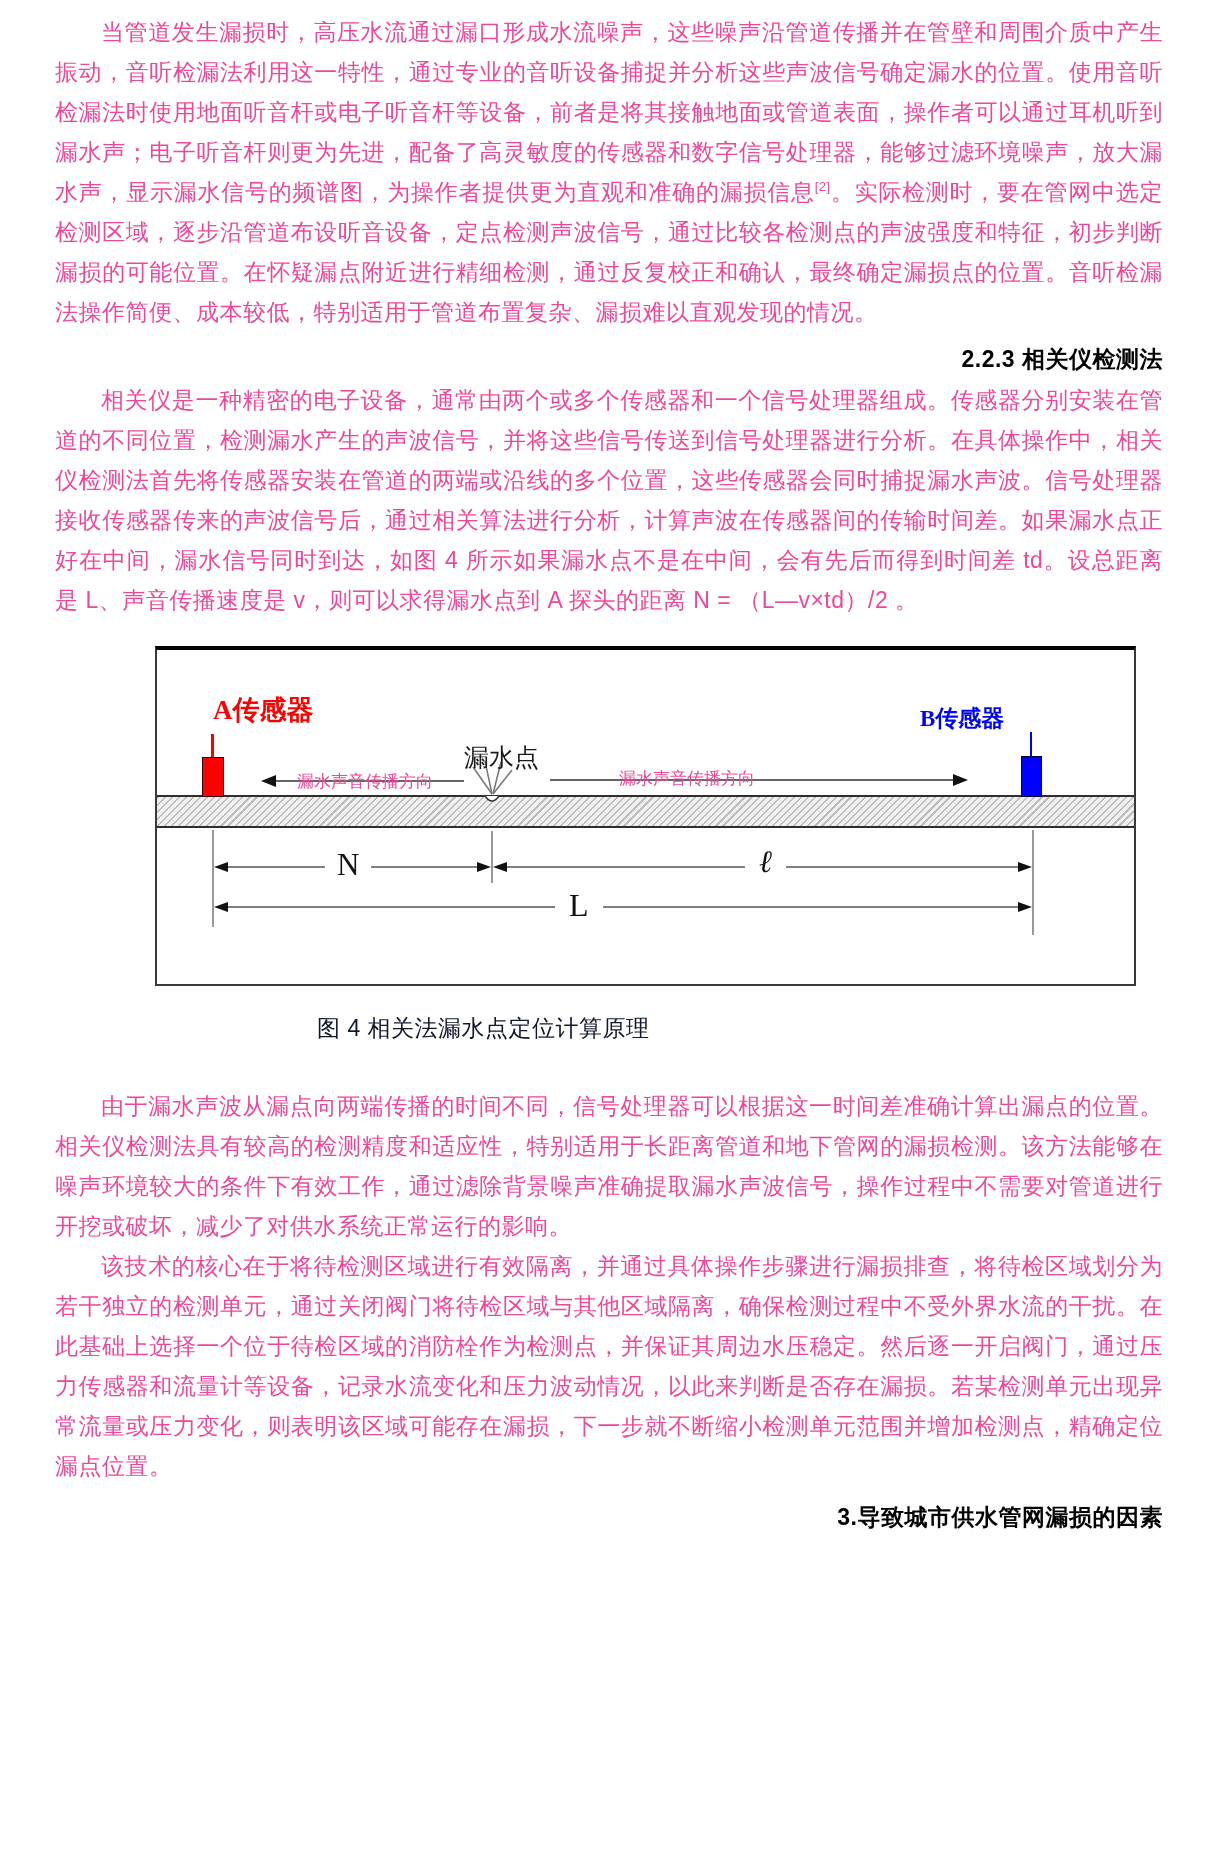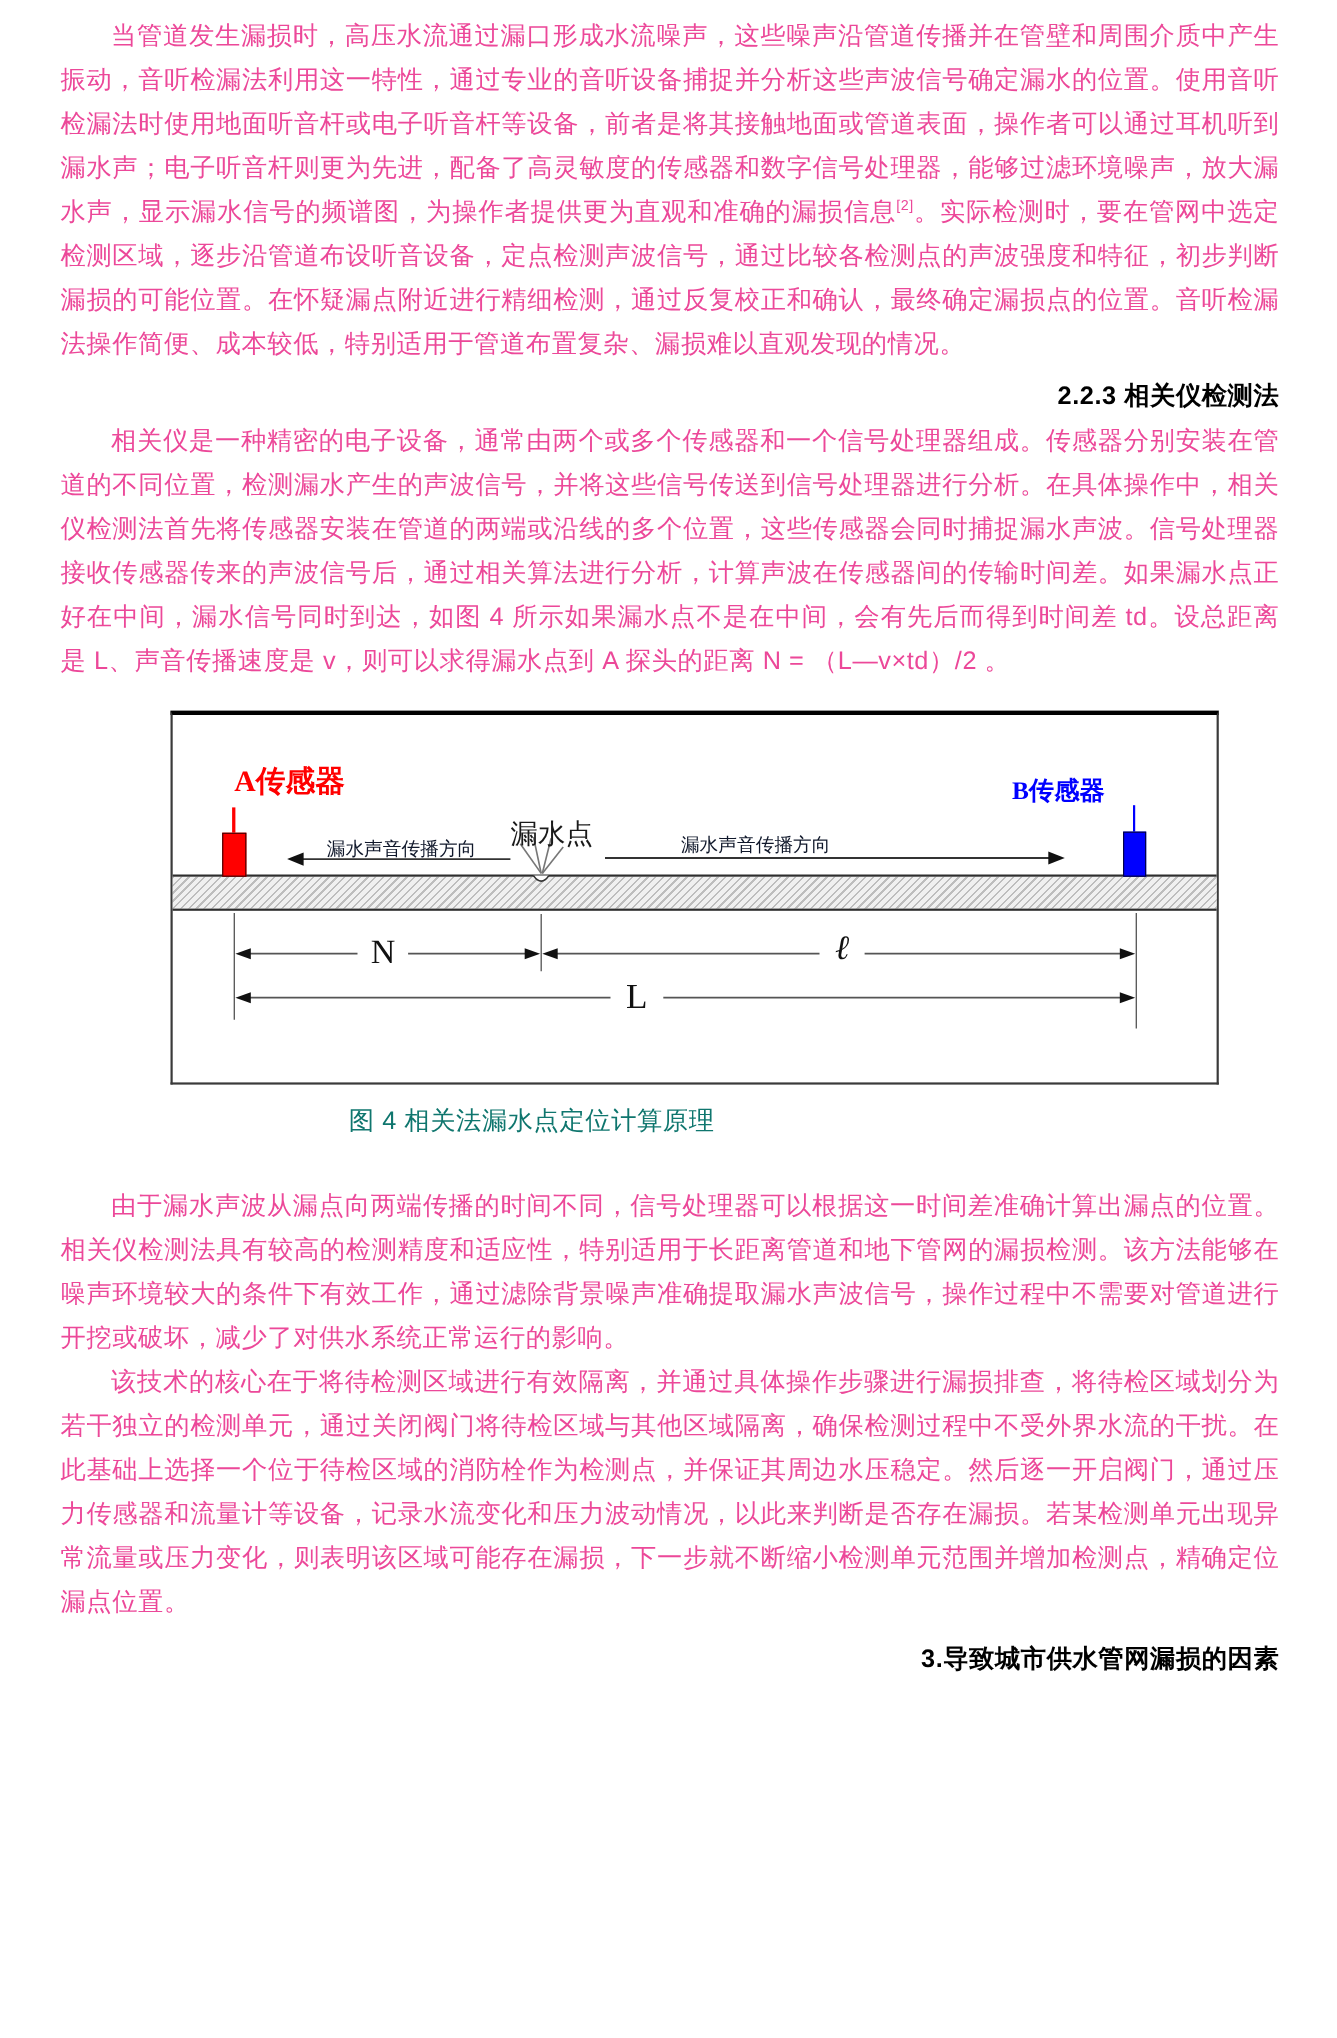--- a/index.html
+++ b/index.html
@@ -23,50 +23,50 @@
   h3.h-223{margin-top:6px;}
   h3.h-224{margin-top:47px;}
   h3.h-3{margin-top:10px;}
   h3.h-31{margin-top:2px;}
   p.p-3{margin-top:38px;}
 
   
   .figure{
     position:relative;margin-top:26px;margin-left:100px;
     width:949px;height:334px;background:#fff;
-    border:2px solid #3a3a3a;border-top:4px solid #000;
+    border:2px solid #3a3a3a;border-top:4px solid #000;padding-left:28px;
   }
   .fig-svg{position:absolute;left:0;top:0;width:949px;height:334px;}
   .pipe{
     position:absolute;left:0;right:0;top:145px;height:29px;
     background:repeating-linear-gradient(135deg,#bdbdbd 0px,#bdbdbd 1.5px,#f0f0f0 1.5px,#f0f0f0 5px);
     border-top:2px solid #2e2e2e;border-bottom:2px solid #2e2e2e;
   }
   .sensor{position:absolute;}
   .sensor-a{left:45px;top:107px;width:20px;height:38px;border:1px solid #3a0000;}
   .stick-a{left:54px;top:84px;width:3px;height:23px;}
   .sensor-b{left:864px;top:106px;width:19px;height:39px;border:1px solid #00003a;}
   .stick-b{left:873px;top:82px;width:2px;height:24px;}
   .fig-label{position:absolute;white-space:nowrap;font-family:"Liberation Serif","DejaVu Serif",serif;}
   .label-a{left:56px;top:42px;font-size:27px;font-weight:bold;}
   .label-b{left:763px;top:53px;font-size:23px;font-weight:bold;}
   .label-leak{left:307px;top:91px;font-size:25px;color:#1a1a1a;}
-  .label-prop{font-size:17px;color:#0f172a;}
+  .label-prop{font-size:17px;color:#ec4899;margin-top:10px;}
   .label-prop-left{left:140px;top:110px;}
   .label-prop-right{left:462px;top:107px;}
   .dim-label{
     position:absolute;background:#fff;line-height:1.1;color:#111;
     font-family:"Liberation Serif","DejaVu Serif",serif;text-indent:0;
   }
   .dim-n{left:168px;top:198px;font-size:31px;padding:0 12px;}
   .dim-ell{left:588px;top:195px;font-size:31px;font-style:italic;padding:0 14px;}
   .dim-ltotal{left:398px;top:238px;font-size:32px;padding:0 14px;}
 
   .caption{
-    margin-top:12px;margin-left:262px;font-size:23px;line-height:40px;color:#0f766e;
+    margin-top:22px;margin-left:262px;font-size:23px;line-height:40px;color:#0f172a;
     letter-spacing:0.5px;
   }
 </style>
 </head>
 <body>
 
 <div class="page">
 
   <p class="body-text"><span>当管道发生漏损时，高压水流通过漏口形成水流噪声，这些噪声沿管道传播并在管壁和周围介质中产生振动，音听检漏法利用这一特性，通过专业的音听设备捕捉并分析这些声波信号确定漏水的位置。使用音听检漏法时使用地面听音杆或电子听音杆等设备，前者是将其接触地面或管道表面，操作者可以通过耳机听到漏水声；电子听音杆则更为先进，配备了高灵敏度的传感器和数字信号处理器，能够过滤环境噪声，放大漏水声，显示漏水信号的频谱图，为操作者提供更为直观和准确的漏损信息</span><sup class="cite">[2]</sup><span>。实际检测时，要在管网中选定检测区域，逐步沿管道布设听音设备，定点检测声波信号，通过比较各检测点的声波强度和特征，初步判断漏损的可能位置。在怀疑漏点附近进行精细检测，通过反复校正和确认，最终确定漏损点的位置。音听检漏法操作简便、成本较低，特别适用于管道布置复杂、漏损难以直观发现的情况。</span></p>
 

